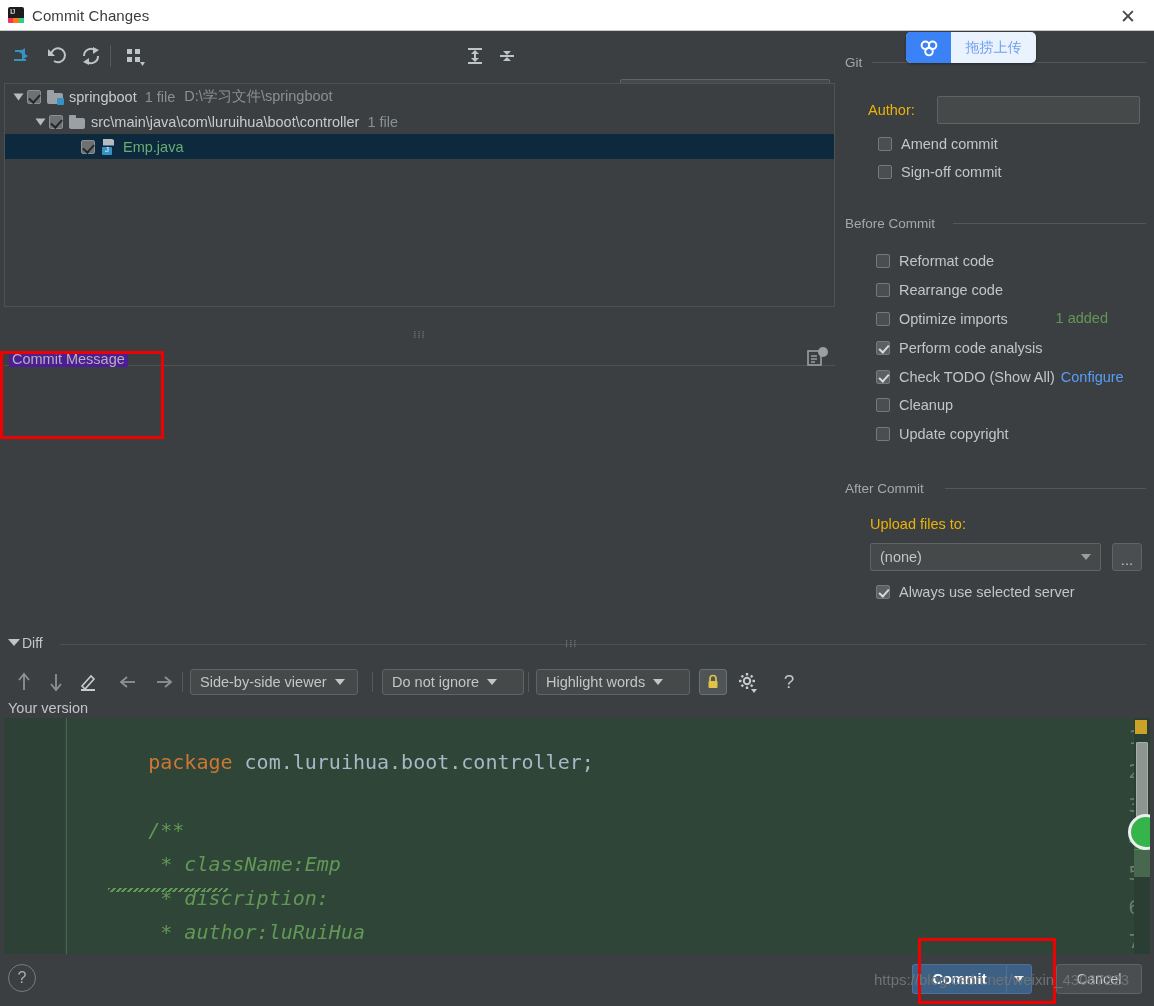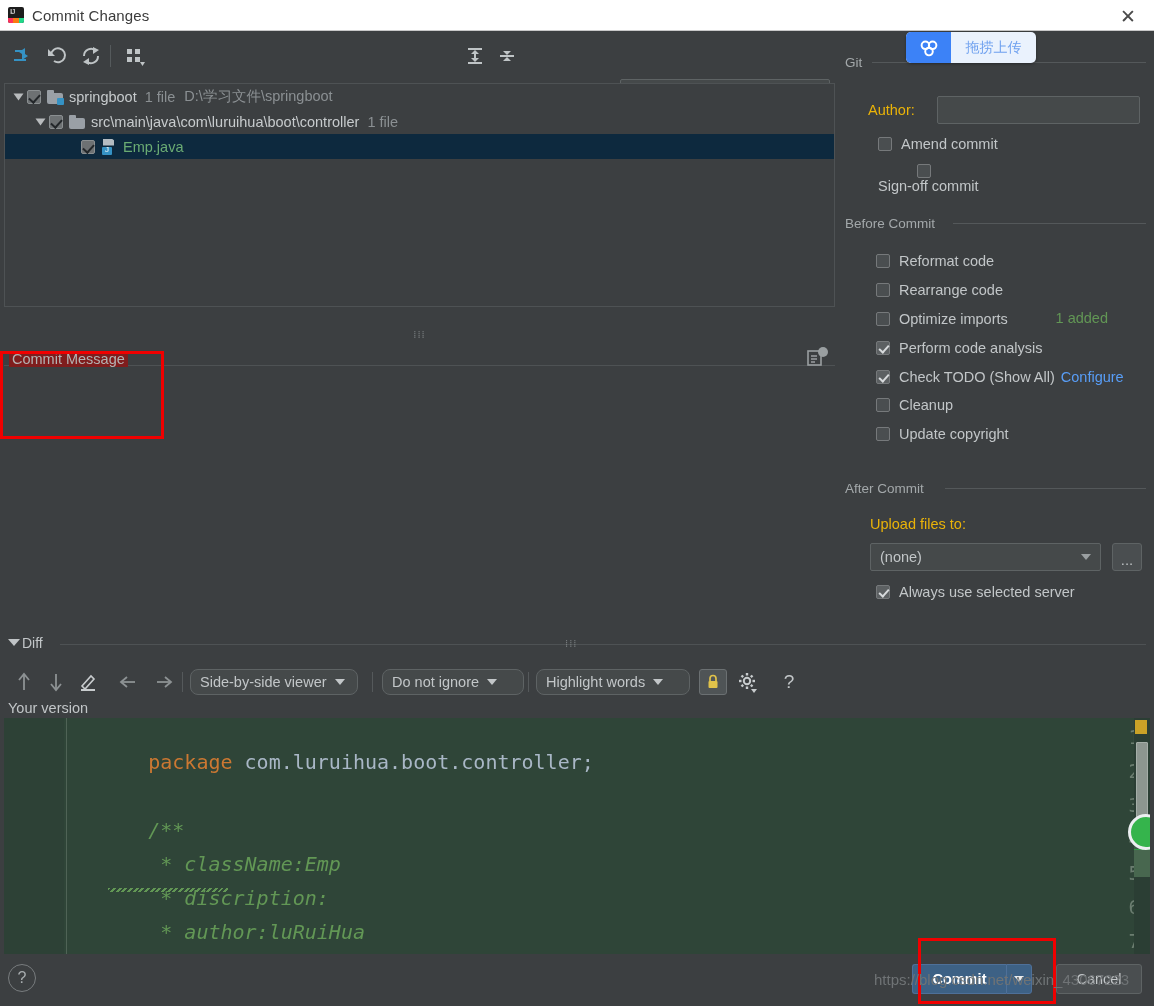--- a/index.html
+++ b/index.html
@@ -153,21 +153,21 @@
     font-family: "DejaVu Sans", sans-serif; line-height: 4px;
   }
 
   
   .cm-legend-line {
     position: absolute; left: 4px; top: 365px; width: 831px; height: 1px;
     background: #4e5254;
   }
   .cm-legend {
     position: absolute; left: 9px; top: 351px;
-    font-size: 14.5px; color: #b3b3b3; background: #7f1d1d; padding: 0 3px;
+    font-size: 14.5px; color: #b3b3b3; background: #4c1d95; padding: 0 3px;
   }
   .cm-icon {
     position: absolute; left: 806px; top: 345px; width: 24px; height: 24px; cursor: pointer;
   }
   .cm-box {
     position: absolute; left: 4px; top: 366px; width: 831px; height: 262px;
     background: #45494a; border: 1px solid #4e5254;
     padding: 9px 8px; overflow: hidden;
   }
   .cm-text {
@@ -245,21 +245,21 @@
   .diff-label { position: absolute; left: 18px; top: 1px; font-size: 14px; color: #c2c6c8; }
   .diff-line { position: absolute; left: 56px; top: 10px; right: 4px; height: 1px; background: #4e5254;}
   .diff-dots { position: absolute; left: 565px; top: 638px; font-size: 10px; color: #787c7e;
     letter-spacing: 1px; font-family: "DejaVu Sans", sans-serif; }
 
   .dtoolbar { position: absolute; left: 0; top: 662px; width: 1154px; height: 40px; }
   .dbtn { position: absolute; top: 4px; width: 32px; height: 32px;
           display: flex; align-items: center; justify-content: center; cursor: pointer;}
   .dsel {
     position: absolute; top: 7px; height: 26px; background: #45494a;
-    border: 1px solid #5e6364; border-radius: 8px;
+    border: 1px solid #5e6364; border-radius: 3px;
     display: flex; align-items: center; cursor: pointer;
   }
   .dsel .txt { font-size: 14.5px; color: #c2c6c8; margin-left: 9px; }
   .dsel .caret-dn { margin-left: 8px; margin-right: 8px; border-top-color:#c2c6c8; }
   .dsep { position: absolute; top: 10px; width: 1px; height: 20px; background: #55595b; }
   .lockbtn {
     position: absolute; top: 7px; left: 699px; width: 28px; height: 26px;
     background: #4f5456; border: 1px solid #6b7072; border-radius: 3px;
     display: flex; align-items: center; justify-content: center; cursor: pointer;
   }
@@ -496,21 +496,21 @@
 
     <div class="lbl" style="left:28px; top:56px;">
       <span>Author:</span>
     </div>
     <div class="field" style="left:97px; top:50px; width:203px; height:28px;"></div>
 
     <div class="chkrow" style="left:38px; top:90px;">
       <span class="chk"></span>
       <span>Amend commit</span>
     </div>
-    <div class="chkrow" style="left:38px; top:118px;flex-direction:column;">
+    <div class="chkrow" style="left:38px; top:118px;">
       <span class="chk"></span>
       <span>Sign-off commit</span>
     </div>
 
     <div class="grp-title" style="left:5px; top:170px;">Before Commit</div>
     <div class="grp-line" style="left:113px; top:177px; width:193px;"></div>
 
     <div class="chkrow" style="left:36px; top:207px;">
       <span class="chk"></span>
       <span>Reformat code</span>

